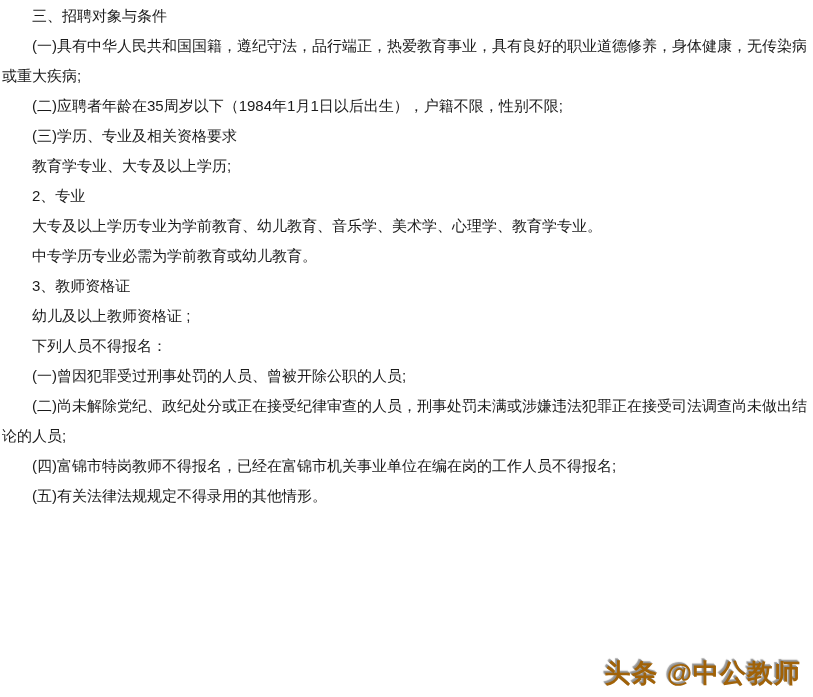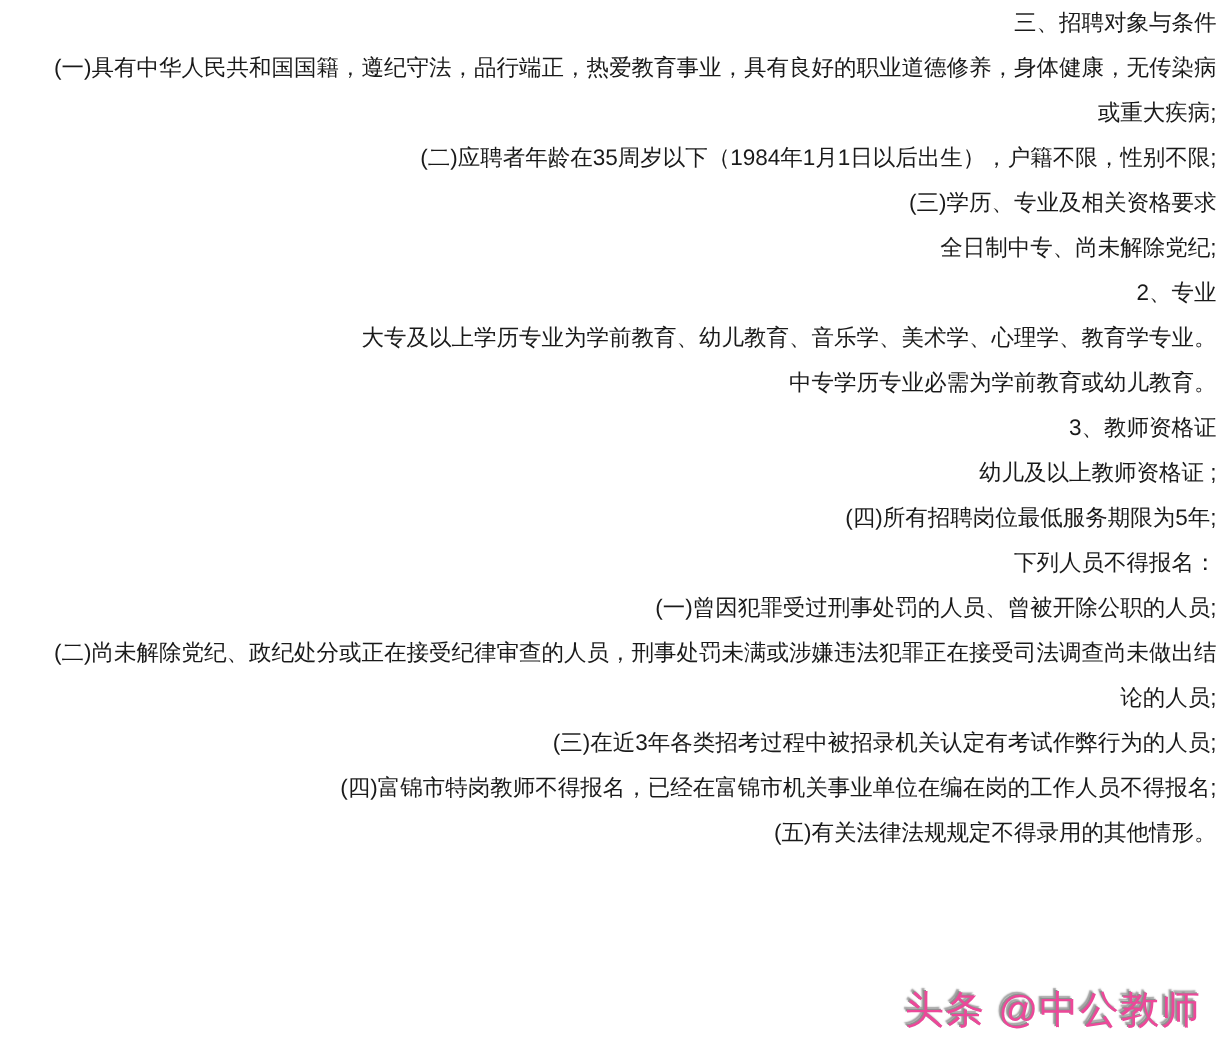--- a/index.html
+++ b/index.html
@@ -23,53 +23,50 @@
     color: #1a1a1a;
     font-size: 15px;
     line-height: 30px;
     letter-spacing: 0;
   }
   .doc p {
     margin: 0;
     padding: 0;
     text-indent: 2em;
     word-break: break-all;
-    text-align: right;
   }
   .watermark {
     position: absolute;
     right: 12px;
     bottom: 6px;
     font-size: 26px;
-    font-weight: normal;
+    font-weight: bold;
     letter-spacing: 1px;
-    color: #ec4899;
+    color: #a16207;
     text-shadow: -1px -1px 0 #8f8f8f, -2px -2px 1px #9e9e9e, 1px 1px 0 #ffffff;
     white-space: nowrap;
     user-select: none;
   }
 </style>
 </head>
 <body>
 
 <div class="doc">
   <p>三、招聘对象与条件</p>
   <p>(一)具有中华人民共和国国籍，遵纪守法，品行端正，热爱教育事业，具有良好的职业道德修养，身体健康，无传染病或重大疾病;</p>
   <p>(二)应聘者年龄在35周岁以下（1984年1月1日以后出生），户籍不限，性别不限;</p>
   <p>(三)学历、专业及相关资格要求</p>
-  <p>全日制中专、尚未解除党纪;</p>
+  <p>教育学专业、大专及以上学历;</p>
   <p>2、专业</p>
   <p>大专及以上学历专业为学前教育、幼儿教育、音乐学、美术学、心理学、教育学专业。</p>
   <p>中专学历专业必需为学前教育或幼儿教育。</p>
   <p>3、教师资格证</p>
   <p>幼儿及以上教师资格证 ;</p>
-  <p>(四)所有招聘岗位最低服务期限为5年;</p>
   <p>下列人员不得报名：</p>
   <p>(一)曾因犯罪受过刑事处罚的人员、曾被开除公职的人员;</p>
   <p>(二)尚未解除党纪、政纪处分或正在接受纪律审查的人员，刑事处罚未满或涉嫌违法犯罪正在接受司法调查尚未做出结论的人员;</p>
-  <p>(三)在近3年各类招考过程中被招录机关认定有考试作弊行为的人员;</p>
   <p>(四)富锦市特岗教师不得报名，已经在富锦市机关事业单位在编在岗的工作人员不得报名;</p>
   <p>(五)有关法律法规规定不得录用的其他情形。</p>
 </div>
 
 <div class="watermark">
   <span>头条 @中公教师</span>
 </div>
 
 </body></html>

